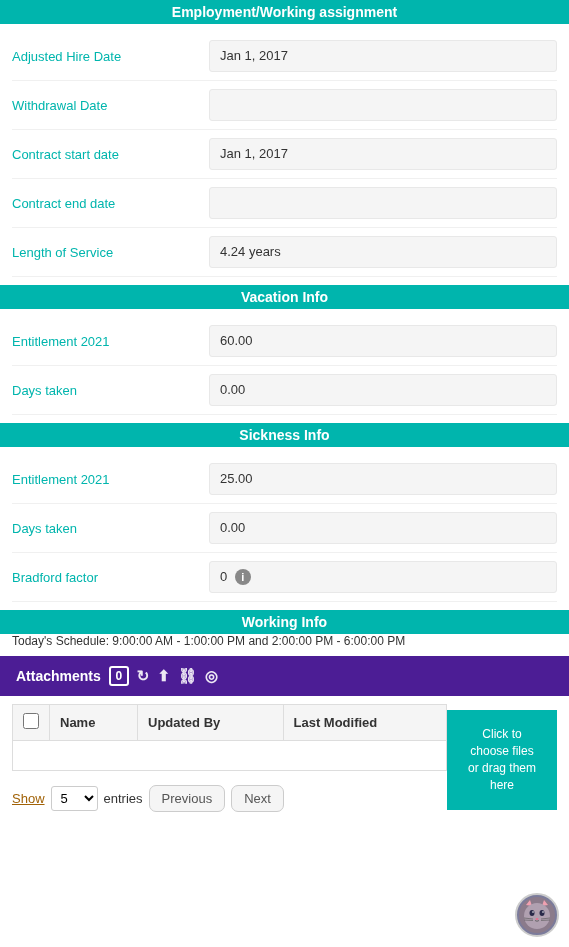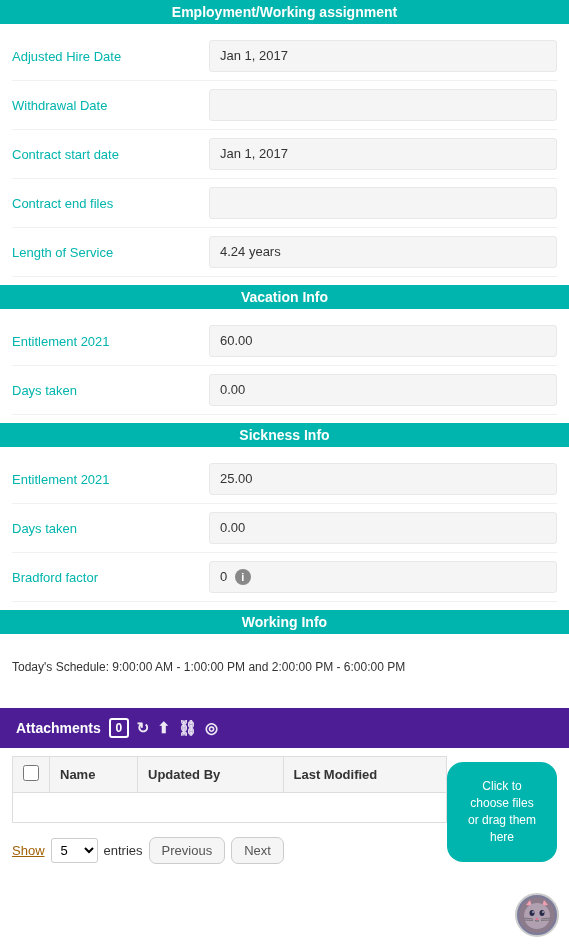--- a/index.html
+++ b/index.html
@@ -55,21 +55,21 @@
       min-height: 32px;
     }
 
     .form-value.empty {
       background: #f5f5f5;
       color: transparent;
     }
 
     
     .schedule-text {
-      padding: 26px 12px;
+      padding: 0 12px;
       font-size: 12px;
       color: #333;
       background: #fff;
     }
 
     
     .attachments-header {
       background-color: #4c1d95;
       color: #fff;
       font-weight: bold;
@@ -175,21 +175,21 @@
       flex: 1;
     }
 
     .choose-files-box {
       width: 110px;
       min-width: 110px;
       background: #00b5ad;
       color: #fff;
       text-align: center;
       padding: 16px 20px;
-      border-radius: 16px;
+      border-radius: 0;
       font-size: 12px;
       cursor: pointer;
       line-height: 1.4;
     }
 
     
     .info-icon {
       display: inline-flex;
       align-items: center;
       justify-content: center;
@@ -246,21 +246,21 @@
       <div class="form-label">Withdrawal Date</div>
       <div class="form-value empty">&nbsp;</div>
     </div>
 
     <div class="form-row">
       <div class="form-label">Contract start date</div>
       <div class="form-value">Jan 1, 2017</div>
     </div>
 
     <div class="form-row">
-      <div class="form-label">Contract end files</div>
+      <div class="form-label">Contract end date</div>
       <div class="form-value empty">&nbsp;</div>
     </div>
 
     <div class="form-row">
       <div class="form-label">Length of Service</div>
       <div class="form-value">4.24 years</div>
     </div>
   </div>
 </div>
 

